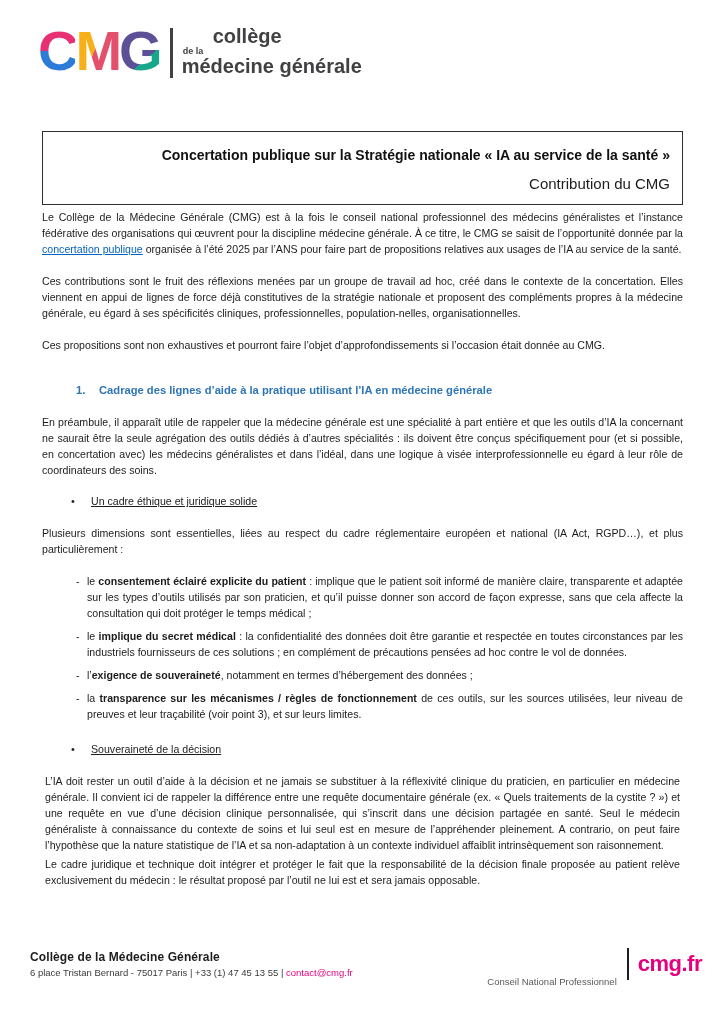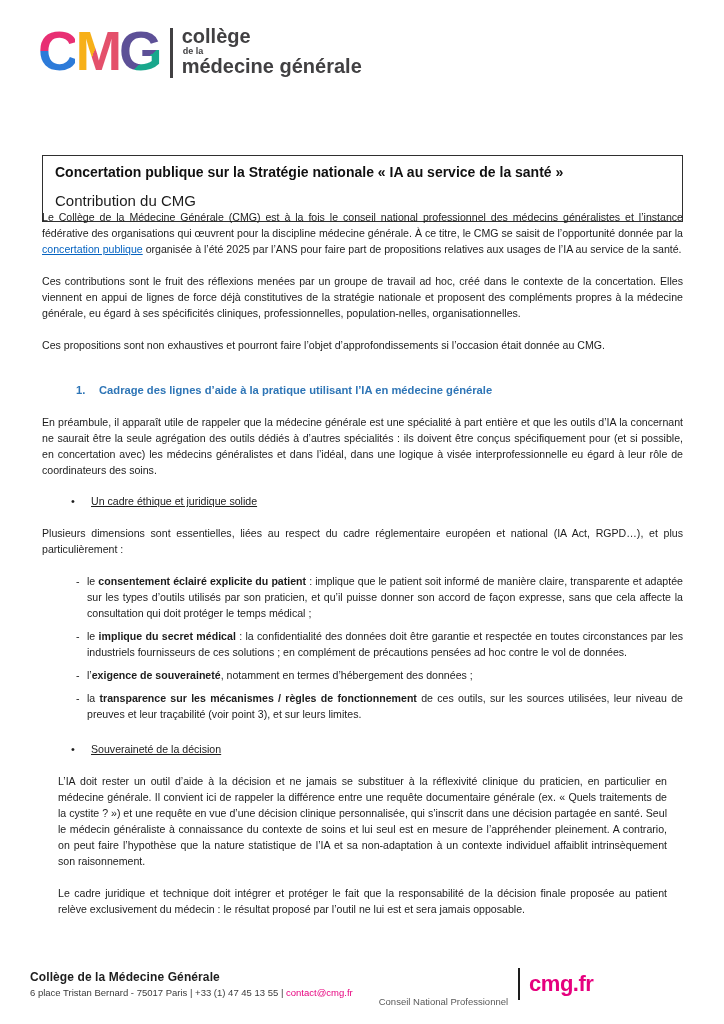--- a/index.html
+++ b/index.html
@@ -14,39 +14,38 @@
   }
   
   .logo { position:absolute; top:26px; left:38px; display:flex; align-items:flex-start; }
   .logo-letters { display:flex; font-weight:800; font-size:56px; line-height:50px; letter-spacing:-3px; }
   .letter { -webkit-background-clip:text; background-clip:text; color:transparent; }
   .letter-c { background-image:linear-gradient(180deg, var(--c-top) 0 50%, var(--c-bottom) 50% 100%); }
   .letter-m { background-image:linear-gradient(112deg, var(--m-left) 0 46%, var(--m-right) 46% 100%); }
   .letter-g { background-image:linear-gradient(140deg, var(--g-main) 0 66%, var(--g-accent) 66% 100%); }
   .logo-divider { width:3px; height:50px; background:var(--logo-gray); margin:2px 9px 0 10px; }
   .logo-wordmark { color:var(--logo-gray); padding-top:1px; }
-  .lw1 { font-size:20px; font-weight:800; line-height:19px; }
+  .lw1 { font-size:20px; font-weight:800; line-height:19px;margin-left:31px; }
   .lw2 { font-size:9px;  font-weight:700; line-height:9px; margin:1px 0 1px 1px; }
   .lw3 { font-size:20px; font-weight:800; line-height:19px; }
 
   
   .title-box {
     position:absolute; top:131px; left:42px; right:41px;
     border:1.5px solid #2f2f2f;
-    text-align:left;
-    padding:8px 12px 12px 12px;
-    margin-top:24px;
+    text-align:right;
+    padding:15px 12px 12px 12px;
   }
   .doc-title { font-size:14px; font-weight:700; color:#111; }
   .doc-subtitle { font-size:15px; margin-top:12px; color:#1c1c1c; }
 
   
   .content { position:absolute; top:209px; left:42px; right:41px; }
   .para { font-size:10.6px; line-height:16px; text-align:justify; margin:0 0 16px 0; }
-  .para.tight { margin:16px; }
+  .para.tight { margin:3px; }
   .link { color:var(--link-blue); text-decoration:underline; cursor:pointer; }
 
   .section-heading {
     display:flex; margin:30px 0 16px 0;
     color:var(--heading-blue); font-size:11.2px; font-weight:700; line-height:15px;
   }
   .section-num { width:23px; margin-left:34px; flex:none; }
 
   .bullet-line { display:flex; margin:14px 0 16px 0; font-size:10.6px; line-height:15px; }
   .bullet-glyph { width:20px; margin-left:29px; flex:none; font-size:11px; }
@@ -54,22 +53,22 @@
 
   .dash-list { margin:0 0 4px 0; }
   .dash-item { position:relative; padding-left:45px; margin:0 0 7px 0; font-size:10.6px; line-height:16px; text-align:justify; }
   .dash-glyph { position:absolute; left:34px; top:0; }
   .dash-item b { font-weight:700; }
 
   .gap-top { margin-top:20px; }
 
   
   .footer {
-    position:absolute; left:0; right:0; bottom:16px;
-    display:flex; justify-content:flex-start; align-items:center;
+    position:absolute; left:0; right:0; bottom:36px;
+    display:flex; justify-content:space-between; align-items:center;
     padding:0 22px 0 30px;
     gap:26px;
   }
   .footer-left { }
   .footer-org { font-size:12px; font-weight:800; color:#1d1d1d; letter-spacing:0.1px; }
   .footer-addr { font-size:9.5px; color:#3a3a3a; margin-top:3px; }
   .footer-email { color:var(--accent-pink); text-decoration:none; cursor:pointer; }
   .footer-right { display:flex; align-items:center; }
   .footer-right-text { text-align:right; font-size:9.5px; line-height:12.5px; color:var(--gray-footer);margin-top:36px; }
   .footer-vdivider { width:2px; height:32px; background:#1d1d1d; margin:0 9px 0 10px; }

